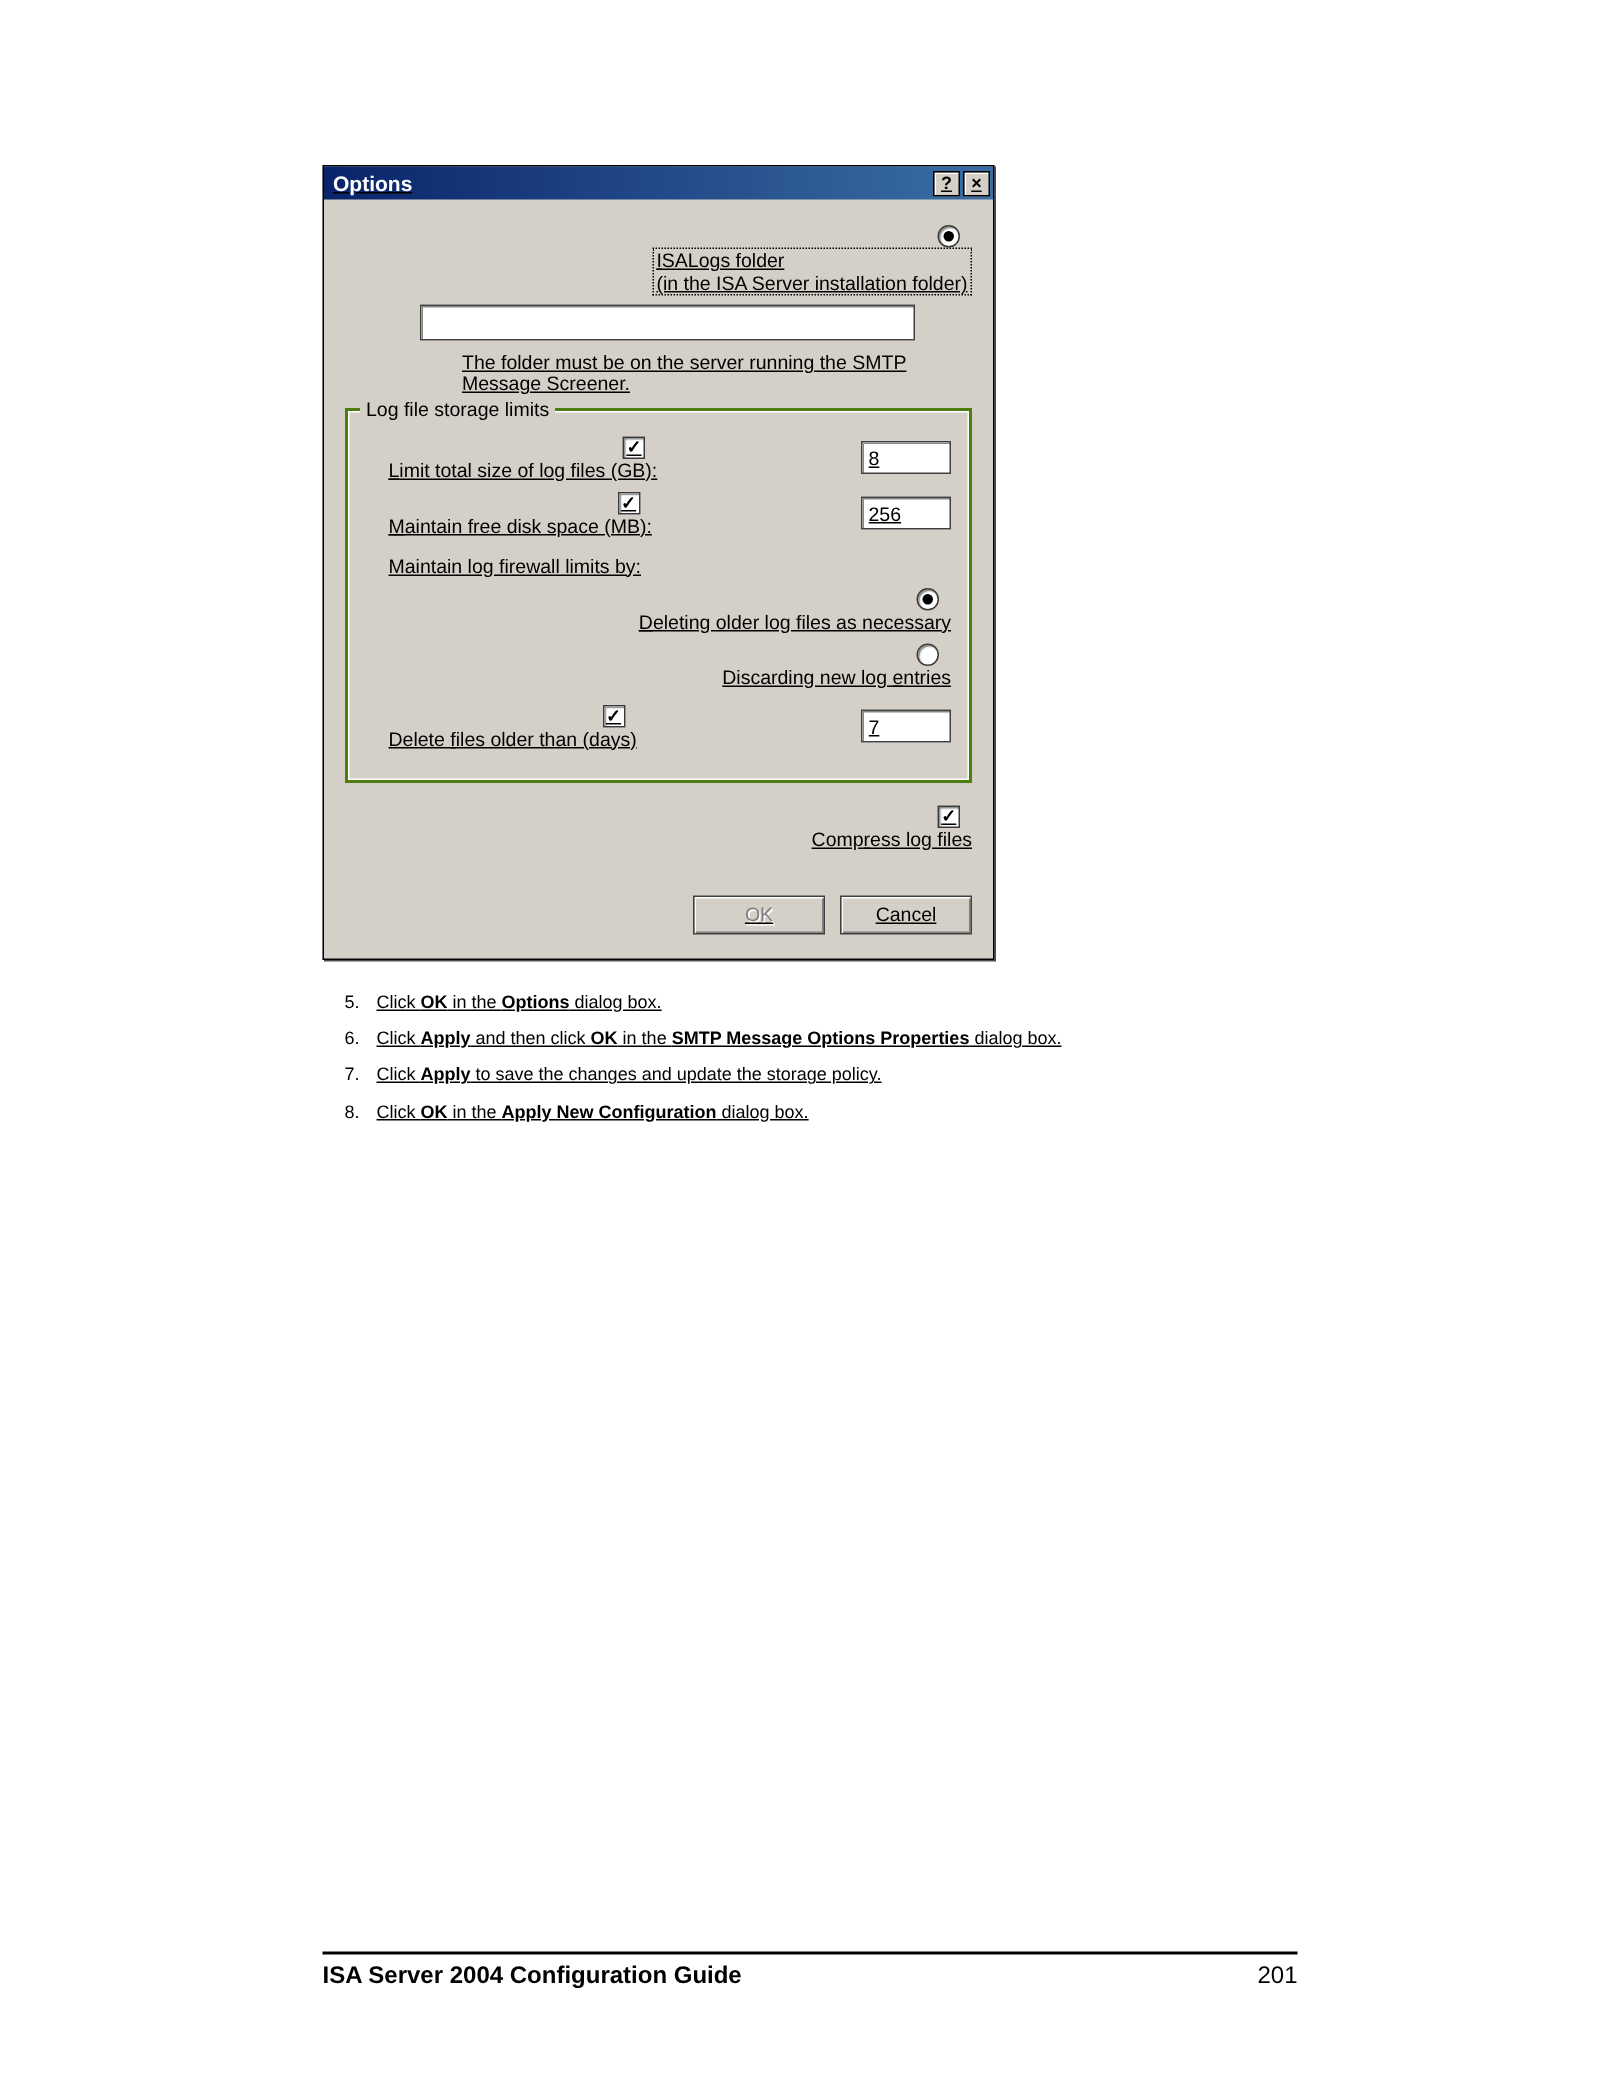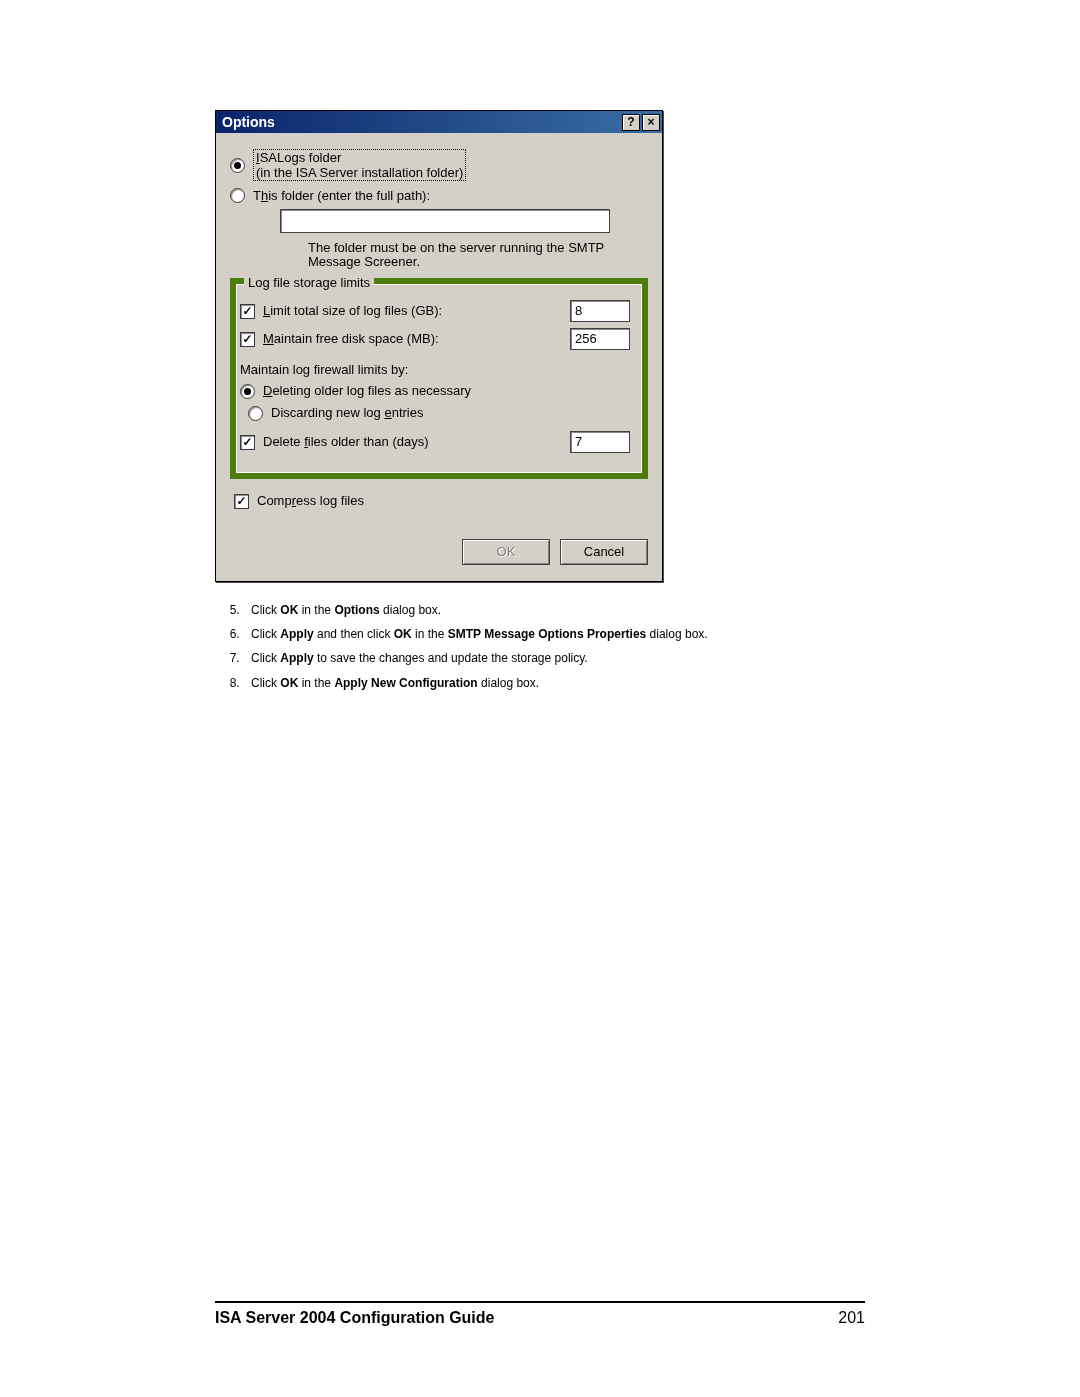--- a/index.html
+++ b/index.html
@@ -9,20 +9,21 @@
     background: #fff;
     font-family: Arial, Helvetica, sans-serif;
     font-size: 16px;
     color: #000;
   }
   .page {
     width: 1080px;
     height: 1397px;
     position: relative;
     padding: 110px 215px 0 215px;
+    text-decoration: underline;
   }
   
   .dialog {
     width: 448px;
     border: 1px solid #000;
     background: #d4d0c8;
     font-family: Tahoma, Arial, sans-serif;
     font-size: 13px;
     color: #000;
     margin-bottom: 18px;
@@ -58,22 +59,23 @@
     color: #000;
     line-height: 1;
   }
   .dlg-body {
     padding: 10px 14px 16px 14px;
   }
   .section-label { margin: 6px 0 8px 8px; }
   .indent1 { margin-left: 22px; }
   .radio-row, .check-row {
     display: flex;
-    align-items: center;
+    align-items: flex-end;
     margin: 6px 0;
+    flex-direction: column;
   }
   .ctl {
     width: 15px; height: 15px;
     border: 1px solid #3a3a3a;
     background: #fff;
     margin-right: 8px;
     display: inline-flex;
     align-items: center;
     justify-content: center;
     flex: none;
@@ -98,23 +100,23 @@
     border: 1px solid #404040;
     box-shadow: inset 1px 1px 0 #888;
     margin: 6px 0 6px 50px;
   }
   .hint {
     margin: 8px 0 8px 78px;
     width: 310px;
     line-height: 1.1;
   }
   .fieldset {
-    border: 6px solid #4d7c0f;
+    border: 2px solid #4d7c0f;
     box-shadow: inset -1px -1px 0 #fff, 1px 1px 0 #fff inset;
-    padding: 10px 12px 14px 4px;
+    padding: 10px 12px 14px 27px;
     margin: 8px 0;
     position: relative;
   }
   .fieldset > .legend {
     position: absolute;
     top: -9px;
     left: 8px;
     background: #d4d0c8;
     padding: 0 4px;
   }
@@ -198,24 +200,20 @@
       <div class="radio-row indent1">
         <span class="ctl radio">
             <span class="dot"></span>
           </span>
         <span class="dotted-focus">
           <span><span class="uk">I</span>SALogs folder</span><br>
           <span>(in the ISA Server installation folder)</span>
         </span>
       </div>
 
-      <div class="radio-row indent1">
-        <span class="ctl radio"></span>
-        <span>T<span class="uk">h</span>is folder (enter the full path):</span>
-      </div>
 
       <div class="path-input"></div>
 
       <div class="hint">The folder must be on the server running the SMTP Message Screener.</div>
 
       <div class="fieldset">
         <span class="legend">Log file storage limits</span>
 
         <div class="row-with-input">
           <div class="check-row" style="margin:0">

